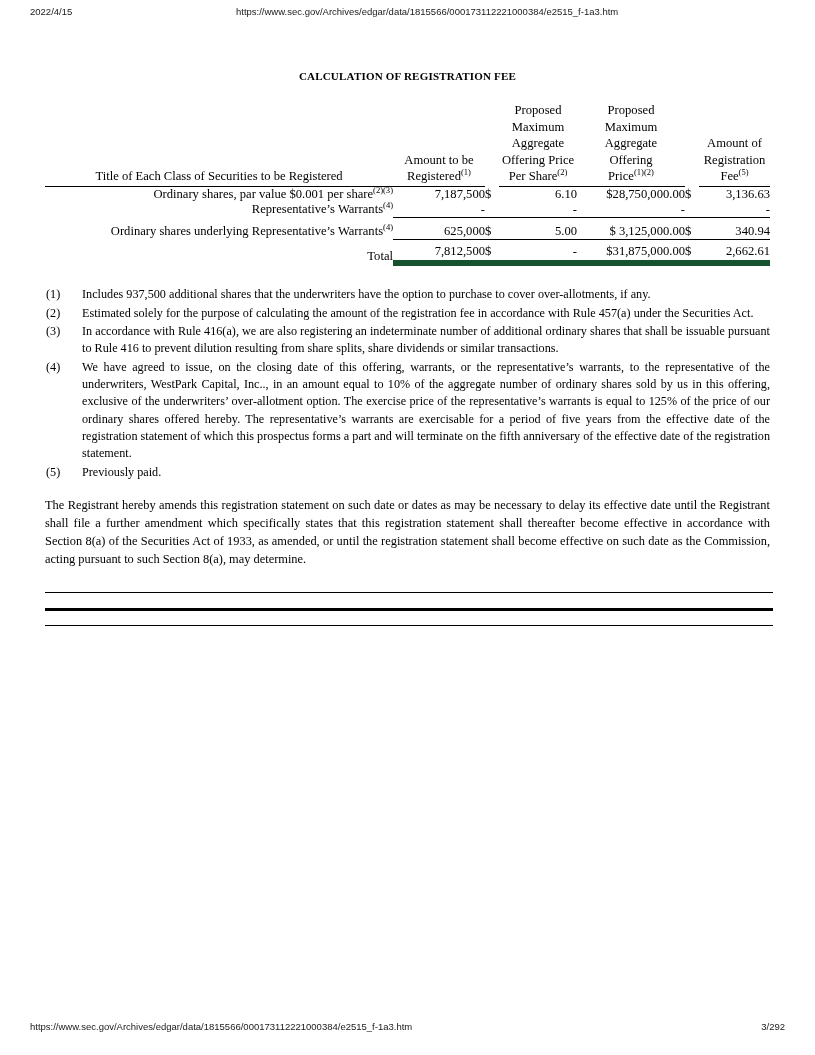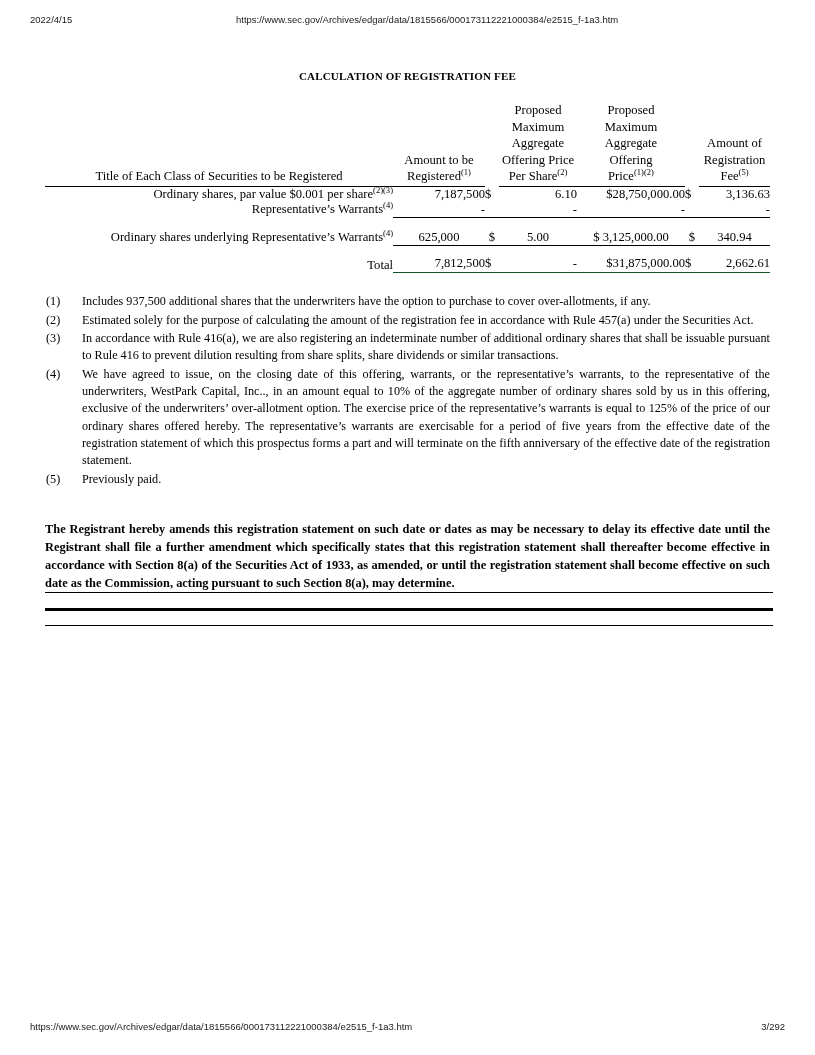--- a/index.html
+++ b/index.html
@@ -13,21 +13,21 @@
     height: 1055px;
     position: relative;
     font-family: "Liberation Serif", "DejaVu Serif", serif;
     color: #000000;
     overflow: hidden;
   }
 
   
   .page-header {
     position: absolute;
-    top: 14px;
+    top: 6px;
     left: 0;
     width: 698px;
     height: 16px;
     font-family: "Liberation Sans", sans-serif;
     font-size: 9.5px;
     color: #1a1a1a;
   }
   .page-header .hdr-date {
     position: absolute;
     left: 30px;
@@ -130,28 +130,27 @@
     white-space: nowrap;
   }
   td.num   { text-align: right; margin-top: 31px; }
   td.cur   { text-align: left; padding-left: 3px; }
   td.label { text-align: right; }
 
   
   tr.ruled-above td.num,
   tr.ruled-above td.cur {
     border-top: 1px solid #000;
-    padding-top: 12px;
-    text-align: center;
+    padding-top: 6px;
   }
   tr.total-row td.num,
   tr.total-row td.cur {
     border-top: 1px solid #000;
-    border-bottom: 1px solid #14532d;
-    padding-top: 10px;
+    border-bottom: 6px solid #14532d;
+    padding-top: 4px;
     padding-bottom: 2px;
   }
 
   sup {
     font-size: 0.68em;
     vertical-align: super;
     line-height: 0;
   }
 
   
@@ -169,23 +168,23 @@
   .footnote .fn-marker {
     position: absolute;
     left: 1px;
     top: 0;
     width: 26px;
     text-align: left;
   }
 
   
   .legend {
-    margin-top: 33px;
+    margin-top: 16px;
     font-size: 12.4px;
-    font-weight: bold;
+    font-weight: normal;
     line-height: 1.45;
     text-align: justify;
   }
 
   
   .bottom-rules {
     position: absolute;
     left: 45px;
     top: 592px;
     width: 728px;

